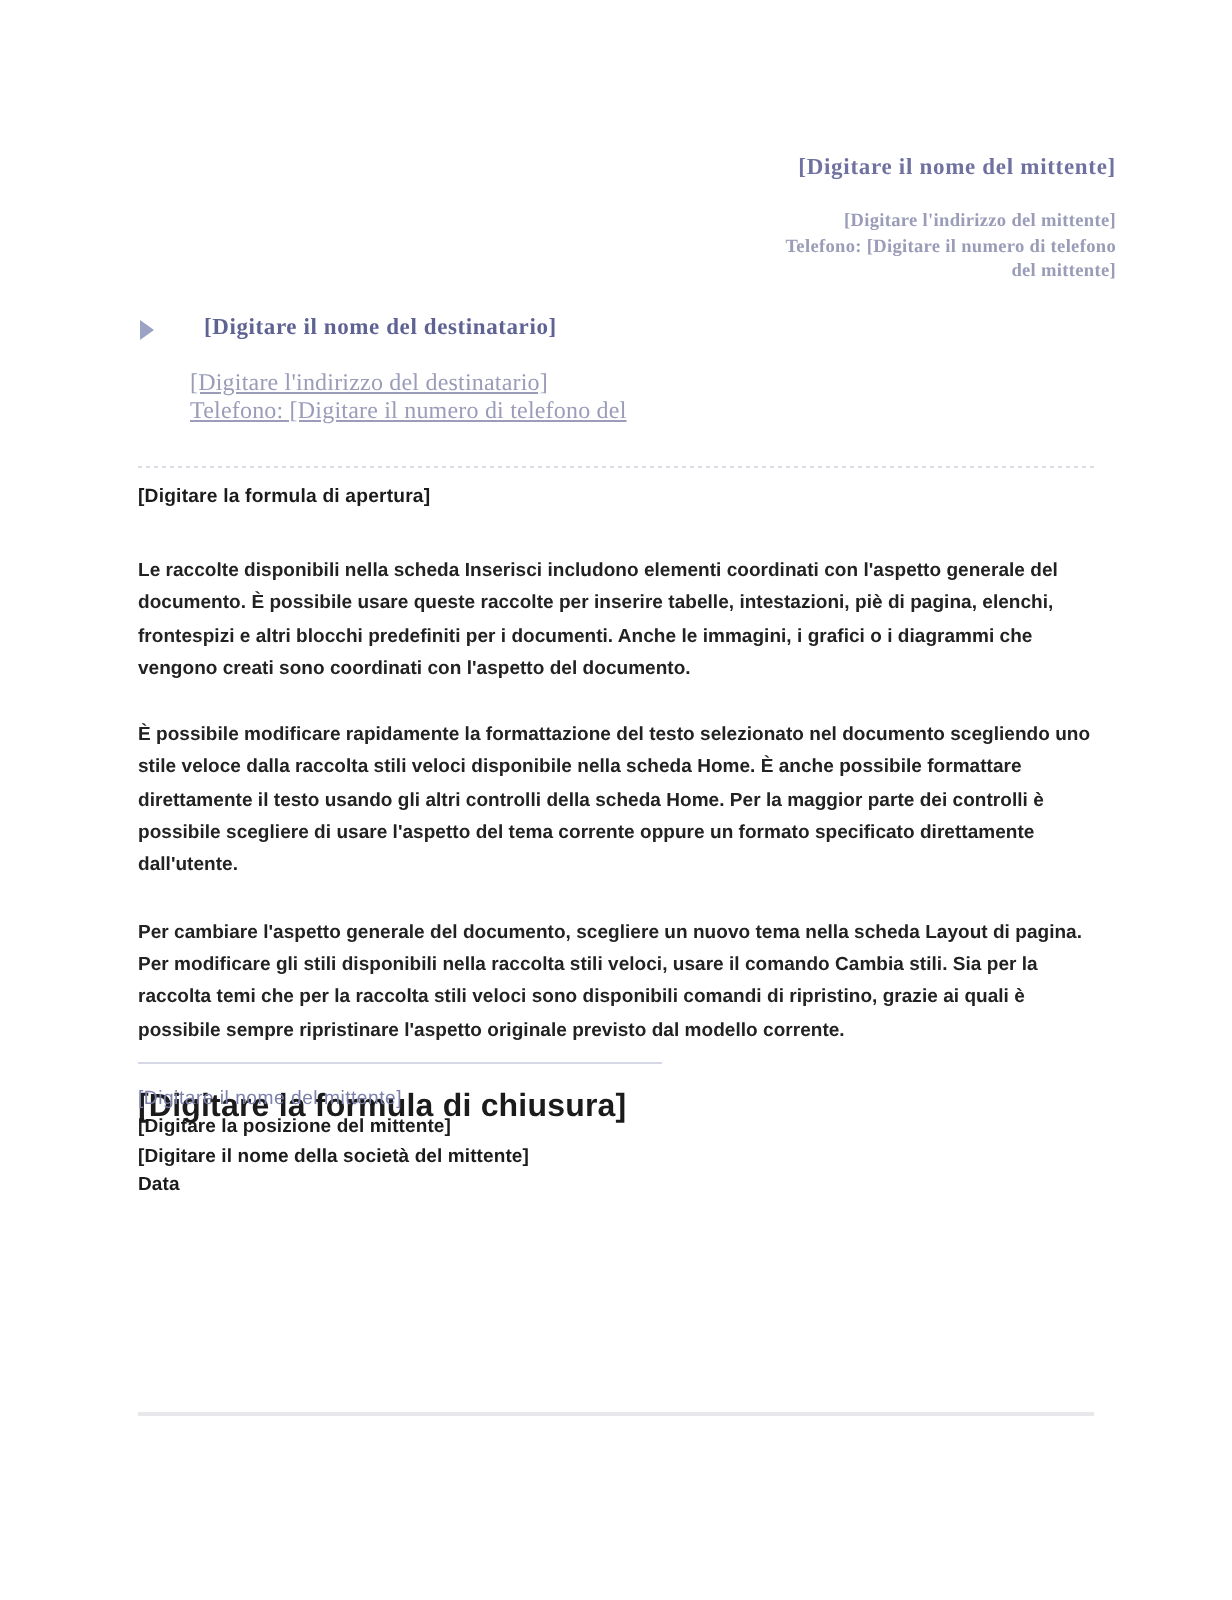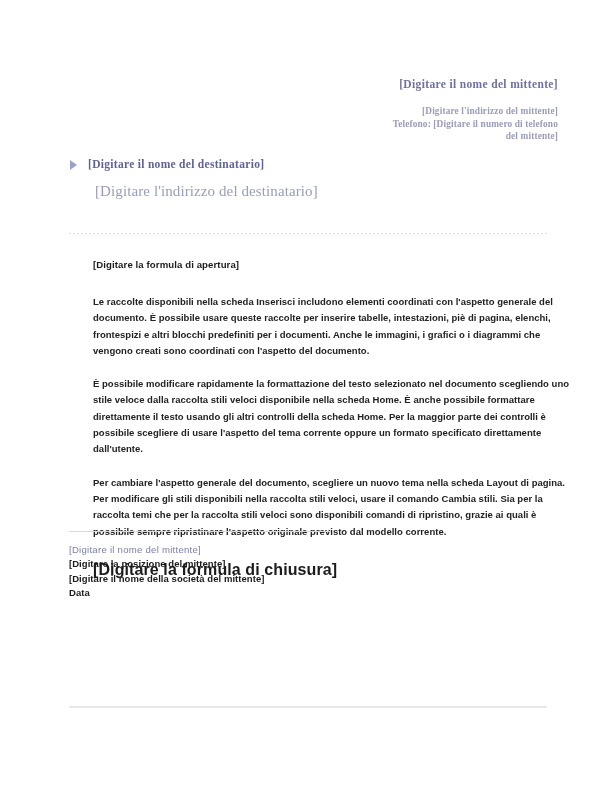--- a/index.html
+++ b/index.html
@@ -55,21 +55,21 @@
   
   .recipient {
     position: absolute;
     top: 157px;
     left: 69px;
     width: 460px;
   }
   .recipient-name-row {
     display: flex;
     align-items: center;
-    gap: 10px;
+    gap: 24px;
     margin-bottom: 14px;
   }
   .bullet-arrow {
     flex: 0 0 auto;
     margin-top: 1px;
     line-height: 0;
   }
   .recipient-name {
     font-family: "Liberation Serif", serif;
     font-size: 11.5px;
@@ -77,24 +77,25 @@
     color: #5f6394;
     letter-spacing: 0.3px;
     line-height: 14px;
   }
   .recipient-addr {
     margin-left: 26px;
     max-width: 250px;
   }
   .recipient-addr-line {
     font-family: "Liberation Serif", serif;
-    font-size: 15px;
+    font-size: 12px;
     color: #9a9cb8;
     line-height: 13.6px;
     letter-spacing: 0.1px;
+    text-decoration: underline;
   }
 
   
   .rule-dotted {
     position: absolute;
     left: 69px;
     width: 478px;
     height: 1px;
     background-image: linear-gradient(to right, #dcdce4 0, #dcdce4 2px, transparent 2px, transparent 4px);
     background-size: 4px 1px;
@@ -107,24 +108,23 @@
     left: 69px;
     top: 706px;
     width: 478px;
     height: 2px;
     background: #e8e8ec;
   }
 
   
   .body-area {
     position: absolute;
-    top: 258px;
+    top: 242px;
     left: 69px;
     width: 478px;
-    margin-left: 24px;
   }
   .salutation {
     font-family: "Liberation Sans", sans-serif;
     font-size: 9.6px;
     font-weight: bold;
     color: #1b1b1b;
     letter-spacing: 0.1px;
     line-height: 14px;
     margin-bottom: 22px;
   }
@@ -194,20 +194,21 @@
     <div class="recipient-name-row">
       <span class="bullet-arrow">
         <svg width="9" height="12" viewBox="0 0 9 12" xmlns="http://www.w3.org/2000/svg">
           <path d="M1 1 L8 6 L1 11 Z" fill="#9ba3c4"></path>
         </svg>
       </span>
       <span class="recipient-name">[Digitare il nome del destinatario]</span>
     </div>
     <div class="recipient-addr">
       <div class="recipient-addr-line">[Digitare l'indirizzo del destinatario]</div>
+      <div class="recipient-addr-line">Telefono: [Digitare il numero di telefono del</div>
     </div>
   </div>
 
   <div class="rule-dotted" id="rule-top"></div>
 
   <div class="body-area">
     <div class="salutation">[Digitare la formula di apertura]</div>
 
     <div class="para">Le raccolte disponibili nella scheda Inserisci includono elementi coordinati con l'aspetto generale del documento. È possibile usare queste raccolte per inserire tabelle, intestazioni, piè di pagina, elenchi, frontespizi e altri blocchi predefiniti per i documenti. Anche le immagini, i grafici o i diagrammi che vengono creati sono coordinati con l'aspetto del documento.</div>
 

